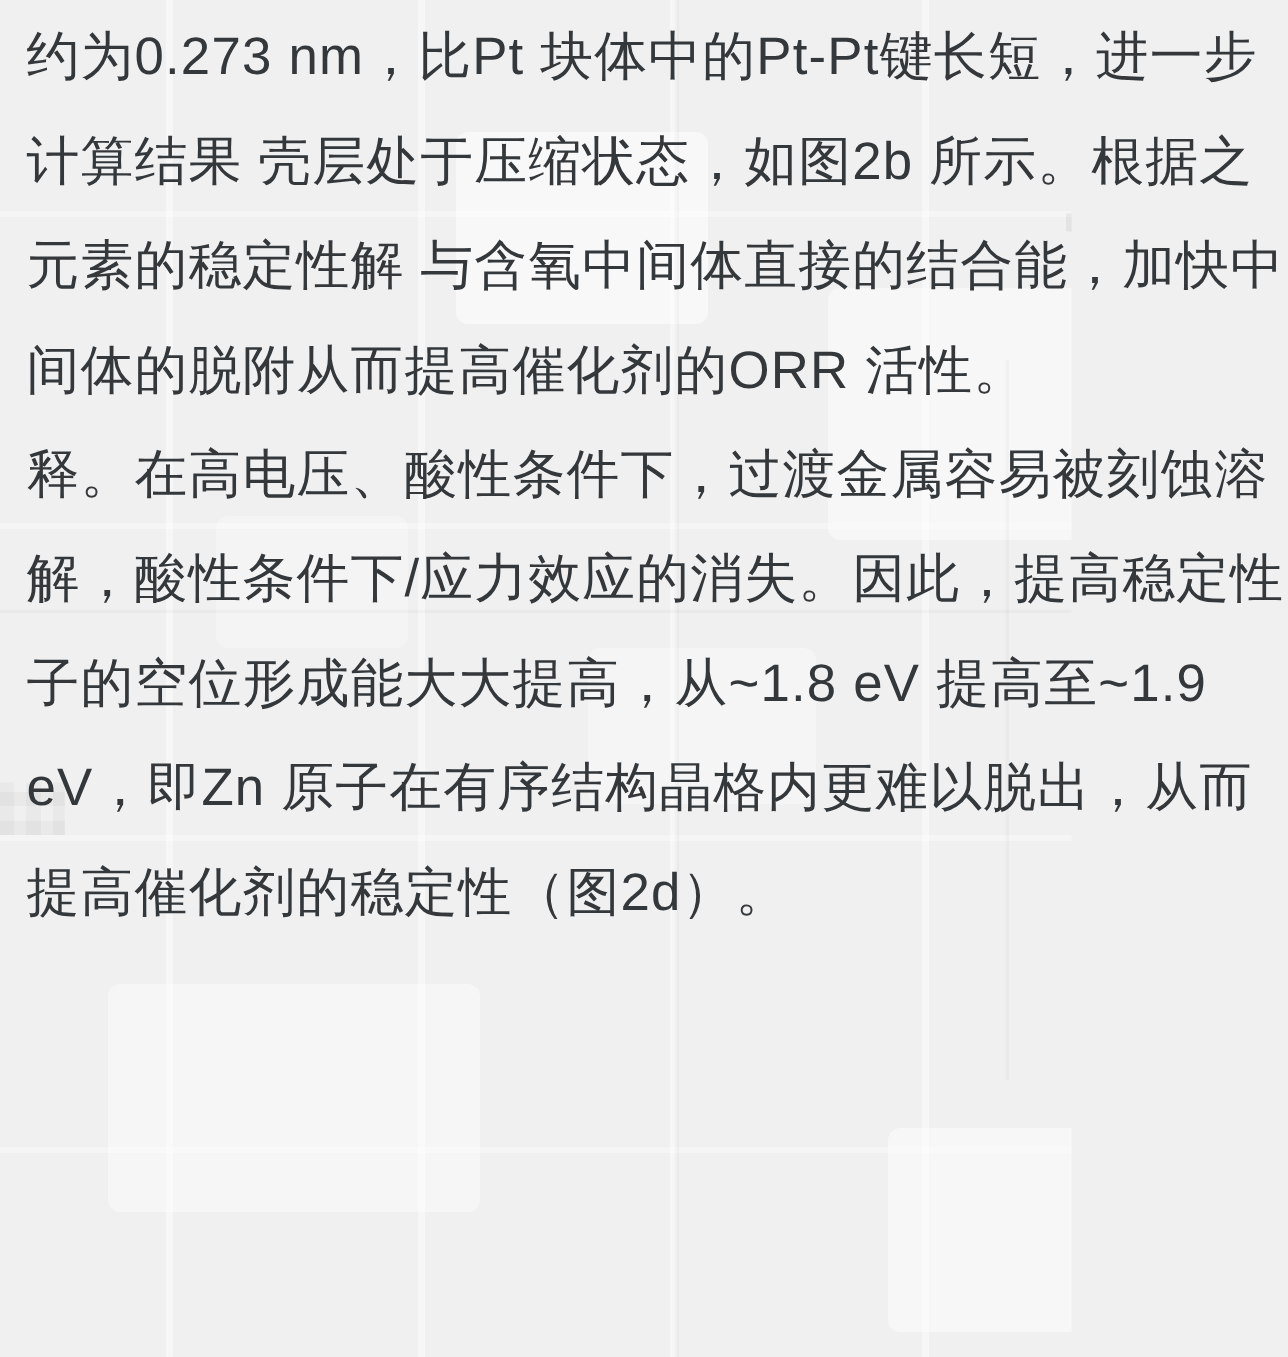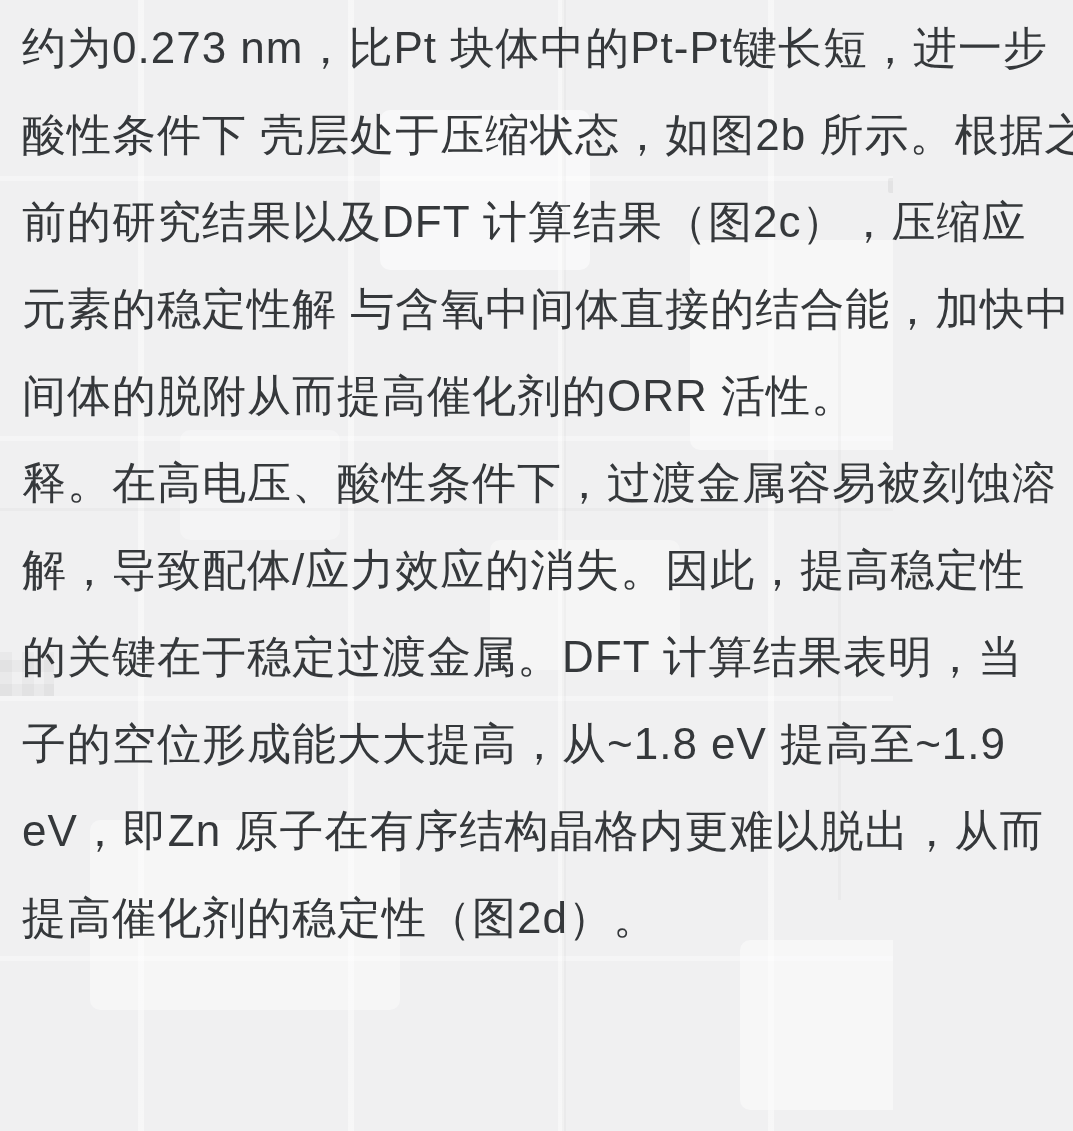--- a/index.html
+++ b/index.html
@@ -81,28 +81,26 @@
     <div class="wm-pads" style="left:888px;top:178px;width:150px;height:15px;"></div>
     <div class="wm-pads" style="left:940px;top:30px;width:48px;height:12px;"></div>
     <div class="wm-grid" style="left:978px;top:418px;width:84px;height:72px;"></div>
     <div class="wm-grid" style="left:0;top:652px;width:54px;height:44px;opacity:.7;"></div>
     <div class="wm-grid" style="left:996px;top:560px;width:66px;height:56px;opacity:.6;"></div>
   </div>
 
   <div class="article">
     <p>
       <span class="line">约为0.273 nm，比Pt 块体中的Pt-Pt键长短，进一步</span>
-      <span class="line">酸性条件下 壳层处于压缩状态，如图2b 所示。根据之</span>
-      <span class="line">前的研究结果以及DFT 计算结果（图2c），压缩应</span>
+      <span class="line">计算结果 壳层处于压缩状态，如图2b 所示。根据之</span>
       <span class="line">元素的稳定性解 与含氧中间体直接的结合能，加快中</span>
       <span class="line end">间体的脱附从而提高催化剂的ORR 活性。</span>
     </p>
     <p>
       <span class="line">释。在高电压、酸性条件下，过渡金属容易被刻蚀溶</span>
-      <span class="line">解，导致配体/应力效应的消失。因此，提高稳定性</span>
-      <span class="line">的关键在于稳定过渡金属。DFT 计算结果表明，当</span>
+      <span class="line">解，酸性条件下/应力效应的消失。因此，提高稳定性</span>
       <span class="line">子的空位形成能大大提高，从~1.8 eV 提高至~1.9</span>
       <span class="line">eV，即Zn 原子在有序结构晶格内更难以脱出，从而</span>
       <span class="line end">提高催化剂的稳定性（图2d）。</span>
     </p>
   </div>
 
 </div>
 
 </body></html>

